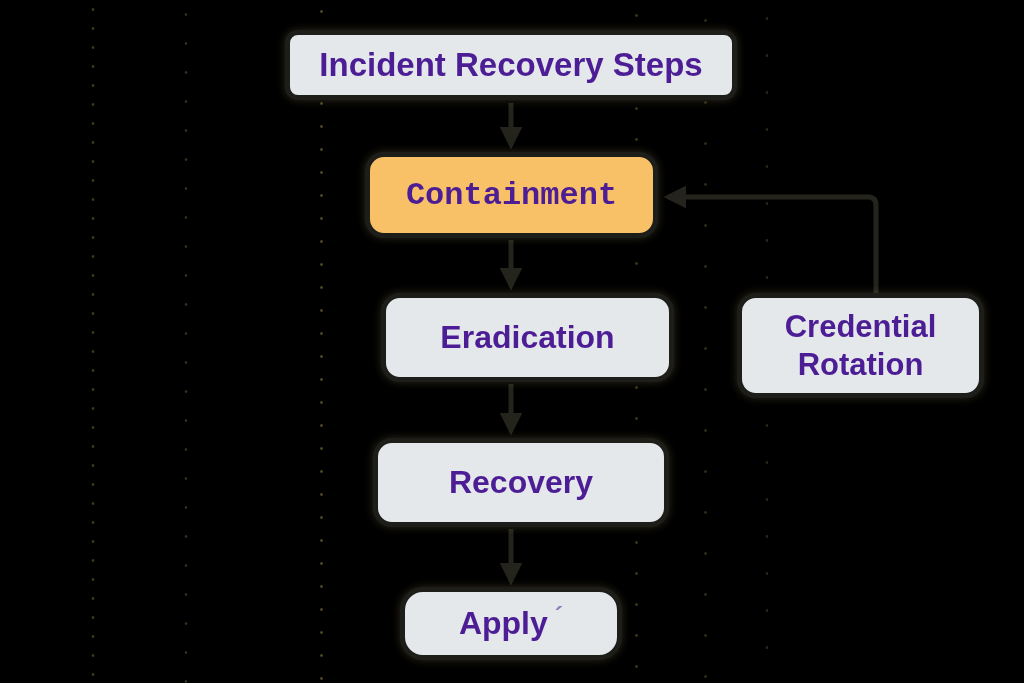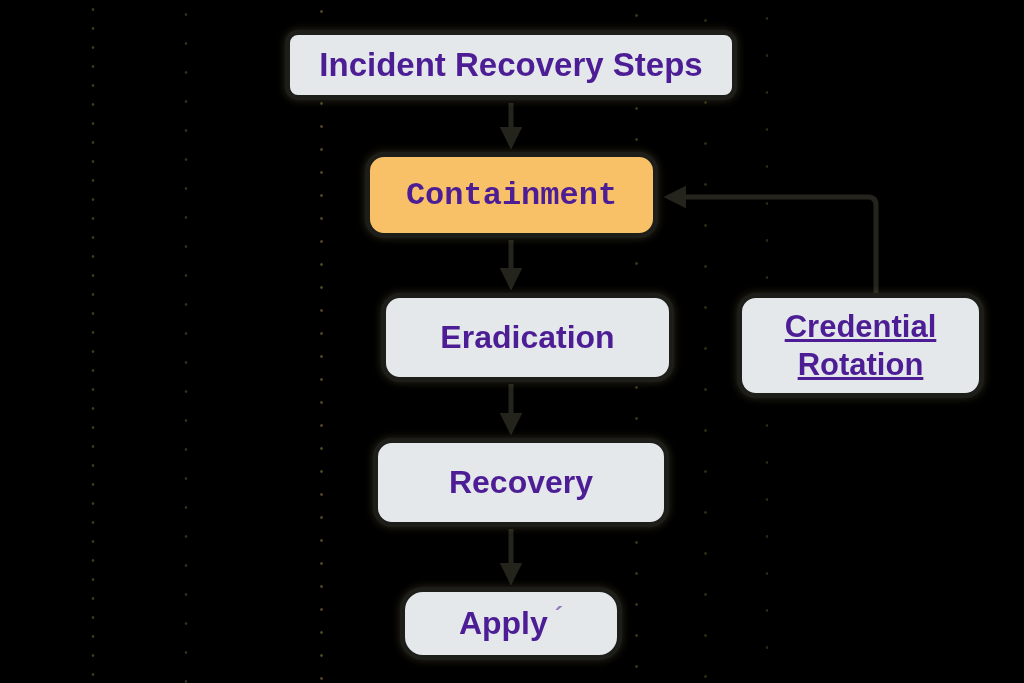--- a/index.html
+++ b/index.html
@@ -68,21 +68,20 @@
     left: 400px; top: 587px; width: 222px; height: 73px;
     border-radius: 23px;
     font-size: 32px;
   }
   .node--credential {
     left: 737px; top: 293px; width: 247px; height: 105px;
     border-radius: 19px;
     font-size: 31px;
     line-height: 1.22;
     padding: 0 22px;
-    text-decoration: underline;
   }
   .apply-mark {
     opacity: 0.55;
     font-size: 25px;
     margin-left: 7px;
     transform: translateY(-7px);
     display: inline-block;
   }
   .edges {
     position: absolute;

